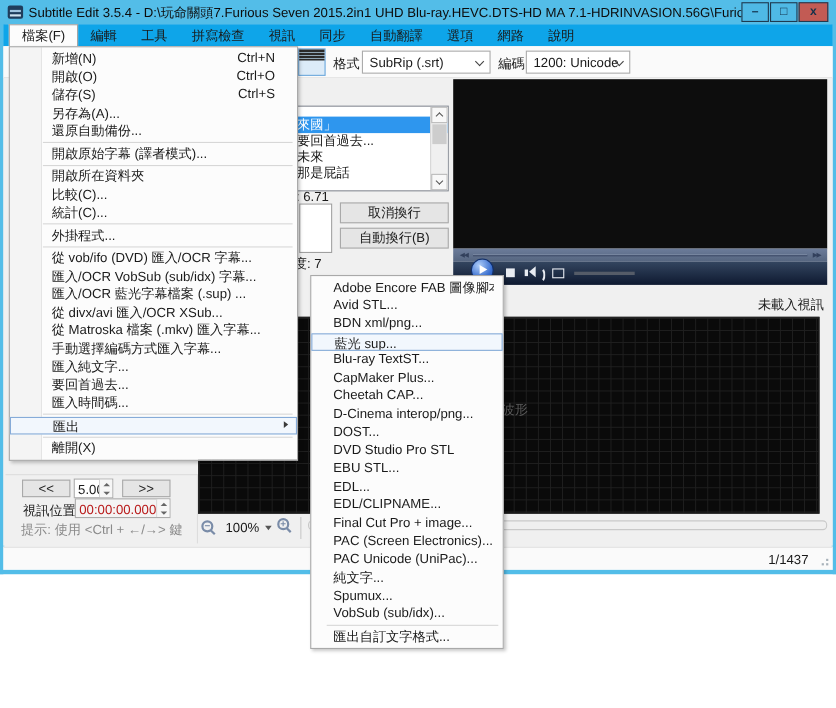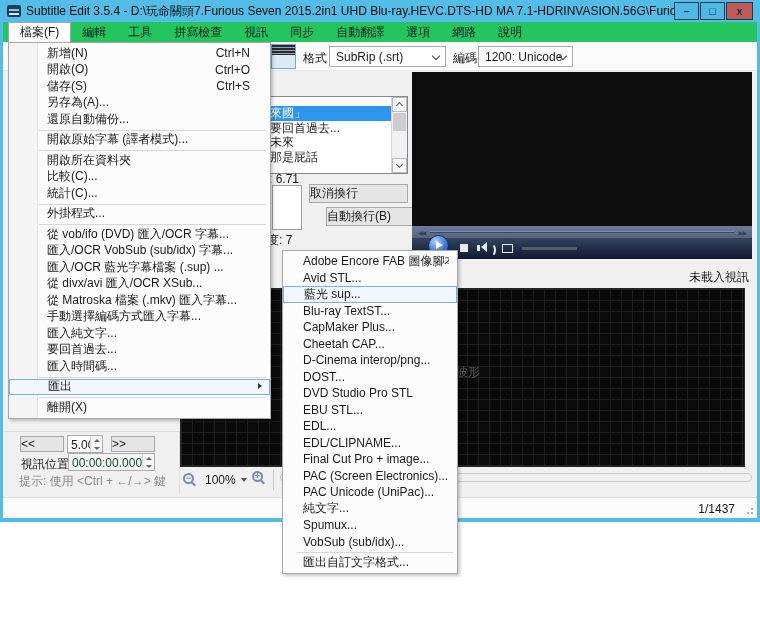--- a/index.html
+++ b/index.html
@@ -13,21 +13,21 @@
   .titlebar{position:absolute;left:-3px;top:0;width:760px;height:22px;background:#53BDE8;display:flex;align-items:center;padding-left:7px}
   .app-icon{width:14px;height:12px;background:#1F3D5C;border-radius:2px;position:relative;flex:none}
   .app-icon::after{content:"";position:absolute;left:2px;right:2px;bottom:2px;height:2px;background:#CFE3F0;box-shadow:0 -4px 0 #9FC4DF}
   .title-text{margin-left:5px;white-space:nowrap;overflow:hidden;color:#0c0c0c}
   .win-controls{position:absolute;right:7px;top:2px;display:flex}
   .win-btn{width:25px;height:18px;border:1px solid #1E3A50;background:#4FB9E5;color:#13314A;font-weight:bold;
            font-size:11px;line-height:16px;text-align:center;margin-left:1px}
   .win-btn.close{background:#C25B54;width:27px}
 
   
-  .menubar{position:absolute;left:0;top:22px;width:754px;height:20px;background:#22c55e;display:flex;padding-left:5px}
+  .menubar{position:absolute;left:0;top:22px;width:754px;height:20px;background:#0ea5e9;display:flex;padding-left:5px}
   .menubar-item{padding:0 11px;display:flex;align-items:center;white-space:nowrap}
   .menubar-item.active{background:#FCFCFC;border:1px solid #A5A5A5;border-bottom:none}
 
   
   .toolbar{position:absolute;left:0;top:42px;width:754px;height:29px;background:#FAFAFA;border-bottom:1px solid #E6E6E6}
   .tb-toggle{position:absolute;left:268px;top:2px;width:25px;height:25px;border:1px solid #6DA8DC;background:#DCEBF8}
   .clapper{width:17px;height:15px;margin:4px auto}
   .clapper-top{height:5px;background:repeating-linear-gradient(-60deg,#E8E8E8 0 2px,#2B2B2B 2px 5px)}
   .clapper-body{height:10px;background:repeating-linear-gradient(#2B2B2B 0 2px,#8FA5B5 2px 3px)}
   .tb-label{position:absolute;top:8px;white-space:nowrap}
@@ -49,23 +49,23 @@
   .sublist-scroll{position:absolute;right:0;top:0;bottom:0;width:16px;background:#F0F0F0;border-left:1px solid #D5D5D5}
   .sb-btn{position:absolute;left:0;width:15px;height:15px;background:#F8F8F8;border:1px solid #B9B9B9}
   .sb-up{top:0}.sb-dn{bottom:0}
   .sb-chev{position:absolute;left:4px;width:5px;height:5px;border-left:1.5px solid #5A5A5A;border-top:1.5px solid #5A5A5A}
   .sb-up .sb-chev{top:5px;transform:rotate(45deg)}
   .sb-dn .sb-chev{top:3px;transform:rotate(225deg)}
   .sb-thumb{position:absolute;left:1px;top:16px;width:13px;height:18px;background:#CDCDCD}
 
   .chars-label{position:absolute;left:266px;top:101px;white-space:nowrap}
   .edit-textbox{position:absolute;left:269px;top:114px;width:30px;height:45px;background:#fff;border:1px solid #A0A0A0}
-  .btn{background:#E5E5E5;border:1px solid #A9A9A9;position:absolute;line-height:17px}
+  .btn{background:#E5E5E5;border:1px solid #A9A9A9;text-align:center;position:absolute;line-height:17px}
   .btn-unbreak{left:306px;top:113px;width:99px;height:19px}
-  .btn-autobreak{left:323px;top:136px;width:99px;height:19px}
+  .btn-autobreak{left:306px;top:136px;width:99px;height:19px}
   .width-label{position:absolute;left:264px;top:161px;white-space:nowrap}
 
   
   .video-area{position:absolute;left:409px;top:1px;width:340px;height:187px}
   .video-black{height:154px;background:#0D0D0D}
   .video-seek{height:12px;background:linear-gradient(#6C7C9A,#55657F);display:flex;align-items:center;padding:0 6px}
   .seek-arrows{font-size:6px;color:#32405C;letter-spacing:-1px;flex:none}
   .seek-track{flex:1;height:2px;background:#394764;margin:0 5px;border-top:1px solid #7D8CA6}
   .video-controls{height:21px;background:linear-gradient(#33455F,#0E1930);position:relative}
   .play-btn{position:absolute;left:16px;top:-3px;width:21px;height:21px;border-radius:50%;border:1px solid #12306B;
@@ -89,21 +89,21 @@
   .waveform-hint{position:absolute;left:275px;top:75px;color:#5A5A5A}
 
   
   .bpanel{position:absolute;left:2px;top:360px;width:175px;height:63px;border-top:1px solid #DDD;border-right:1px solid #DDD}
   .btn-back{left:15px;top:4px;width:44px;height:16px;line-height:14px}
   .btn-fwd{left:106px;top:4px;width:44px;height:16px;line-height:14px}
   .bpanel .btn{position:absolute}
   .spinbox{position:absolute;background:#fff;border:1px solid #ABABAB;display:flex}
   .spin-step{left:62px;top:3px;width:36px;height:18px}
   .spin-pos{left:63px;top:21px;width:87px;height:18px;background:#F4F4F4}
-  .spin-pos .spinval{color:#14532d}
+  .spin-pos .spinval{color:#b91c1c}
   .spinval{flex:1;padding:2px 2px 0 3px;white-space:nowrap;overflow:hidden}
   .spinarrows{width:12px;border-left:1px solid #D5D5D5;display:flex;flex-direction:column}
   .spinarrows i{flex:1;position:relative;background:#F6F6F6}
   .spinarrows i::after{content:"";position:absolute;left:50%;top:50%;margin:-1.5px 0 0 -3px;border-left:3px solid transparent;border-right:3px solid transparent}
   .spinarrows i.up::after{border-bottom:3px solid #666}
   .spinarrows i.dn::after{border-top:3px solid #666}
   .pos-label{position:absolute;left:16px;top:24px;white-space:nowrap}
   .hint-text{position:absolute;left:14px;top:41px;color:#8A8A8A;white-space:nowrap}
 
   
@@ -121,21 +121,21 @@
   .status-counter{position:absolute;right:22px;top:4px}
   .grip{position:absolute;right:4px;bottom:4px;width:9px;height:9px}
   .grip::after{content:"";position:absolute;right:0;bottom:0;width:2px;height:2px;background:#A8B2BA;
                box-shadow:0 -4px 0 #A8B2BA,-4px 0 0 #A8B2BA}
 
   
   .menu{position:absolute;border:1px solid #A9A9A9;box-shadow:2px 2px 3px rgba(0,0,0,.22);padding:2px 0}
   .file-menu{left:8px;top:42px;width:263px;z-index:10;
              background:linear-gradient(90deg,#F4F4F4 0 28px,#E4E4E4 28px 29px,#FCFCFC 29px)}
   .export-menu{left:282px;top:250px;width:176px;z-index:11;background:#FCFCFC}
-  .mrow{height:16.5px;display:flex;align-items:center;position:relative;padding-right:8px;white-space:nowrap}
+  .mrow{height:16.5px;display:flex;position:relative;padding-right:8px;white-space:nowrap}
   .file-menu .mrow{padding-left:38px}
   .export-menu .mrow{padding-left:20px}
   .mlabel{overflow:hidden}
   .mshortcut{margin-left:auto;margin-right:12px}
   .mshortcut:empty{display:none}
   .mrow.separator{height:4px;padding:0}
   .mrow.separator::after{content:"";display:block;width:100%;height:1px;background:#D7D7D7;margin:1.5px 4px 0 30px}
   .export-menu .mrow.separator::after{margin-left:14px}
   .mrow.highlighted{background:#F2F7FD;border:1px solid #86ABD8}
   .mrow.has-arrow::after{content:"";position:absolute;right:7px;top:50%;margin-top:-3.5px;
@@ -431,20 +431,24 @@
       <span class="mlabel">Adobe Encore FAB 圖像腳本...</span>
 
     </div>
 
     <div class="mrow">
       <span class="mlabel">Avid STL...</span>
 
     </div>
 
 
+    <div class="mrow">
+      <span class="mlabel">BDN xml/png...</span>
+
+    </div>
 
     <div class="mrow highlighted">
       <span class="mlabel">藍光 sup...</span>
 
     </div>
 
     <div class="mrow">
       <span class="mlabel">Blu-ray TextST...</span>
 
     </div>

